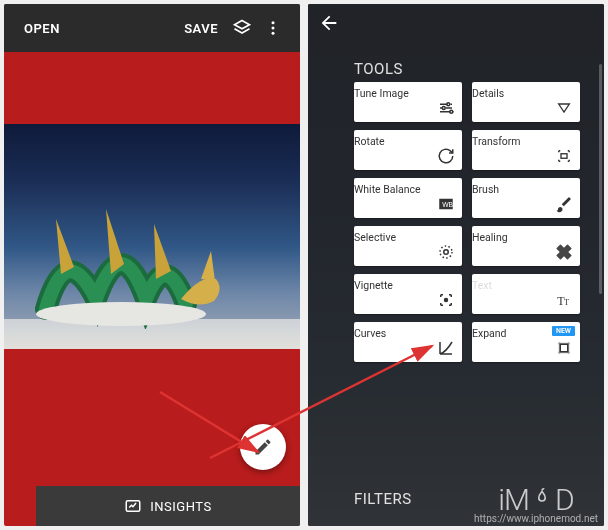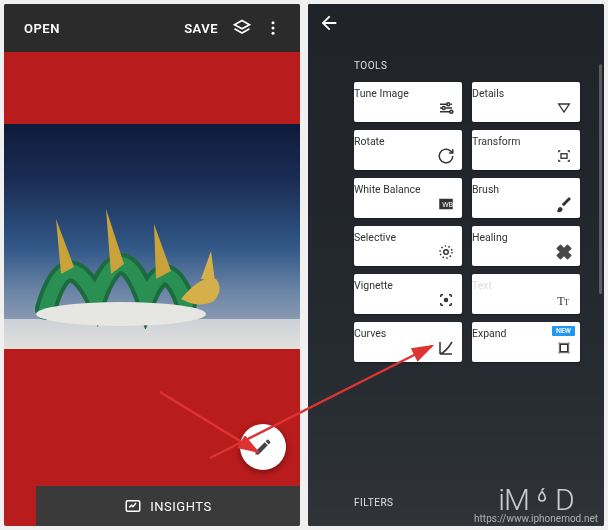--- a/index.html
+++ b/index.html
@@ -93,21 +93,21 @@
     background: rgba(40,40,40,0.68);
   }
   .back-row {
     position:absolute; top:8px; left:10px;
     color:#fff;
   }
   .section-title {
     position:absolute;
     left: 46px;
     color: #e0e0e0;
-    font-size: 10px;
+    font-size: 15px;
     letter-spacing: 0.5px;
   }
   .tools-title { top: 56px; }
   .filters-title { bottom: 18px; }
   .tool-grid {
     position:absolute;
     top: 78px;
     left: 46px;
     width: 226px;
     display:grid;

